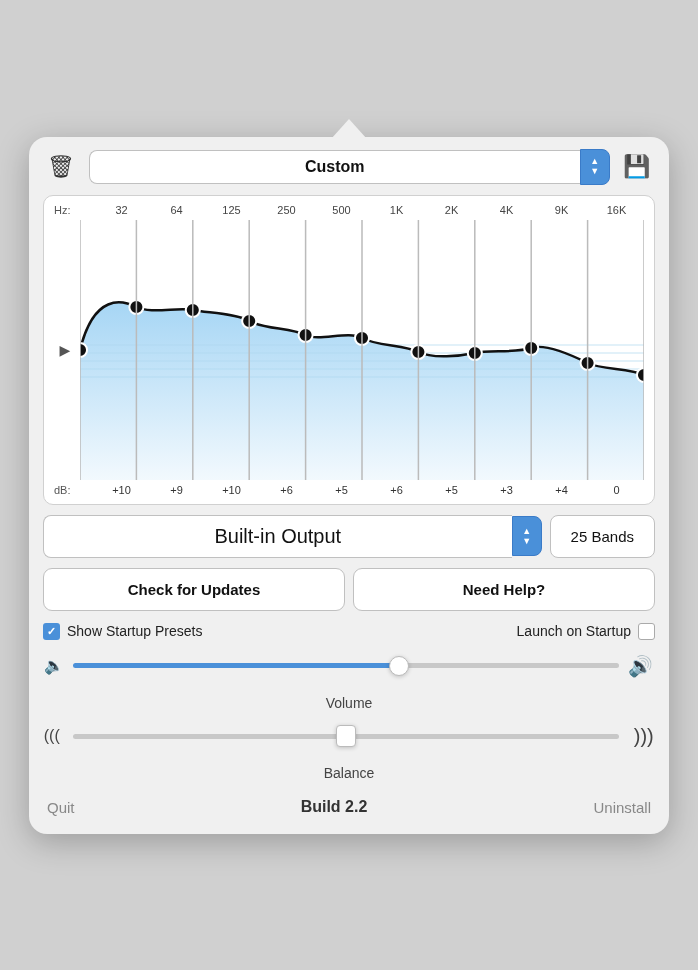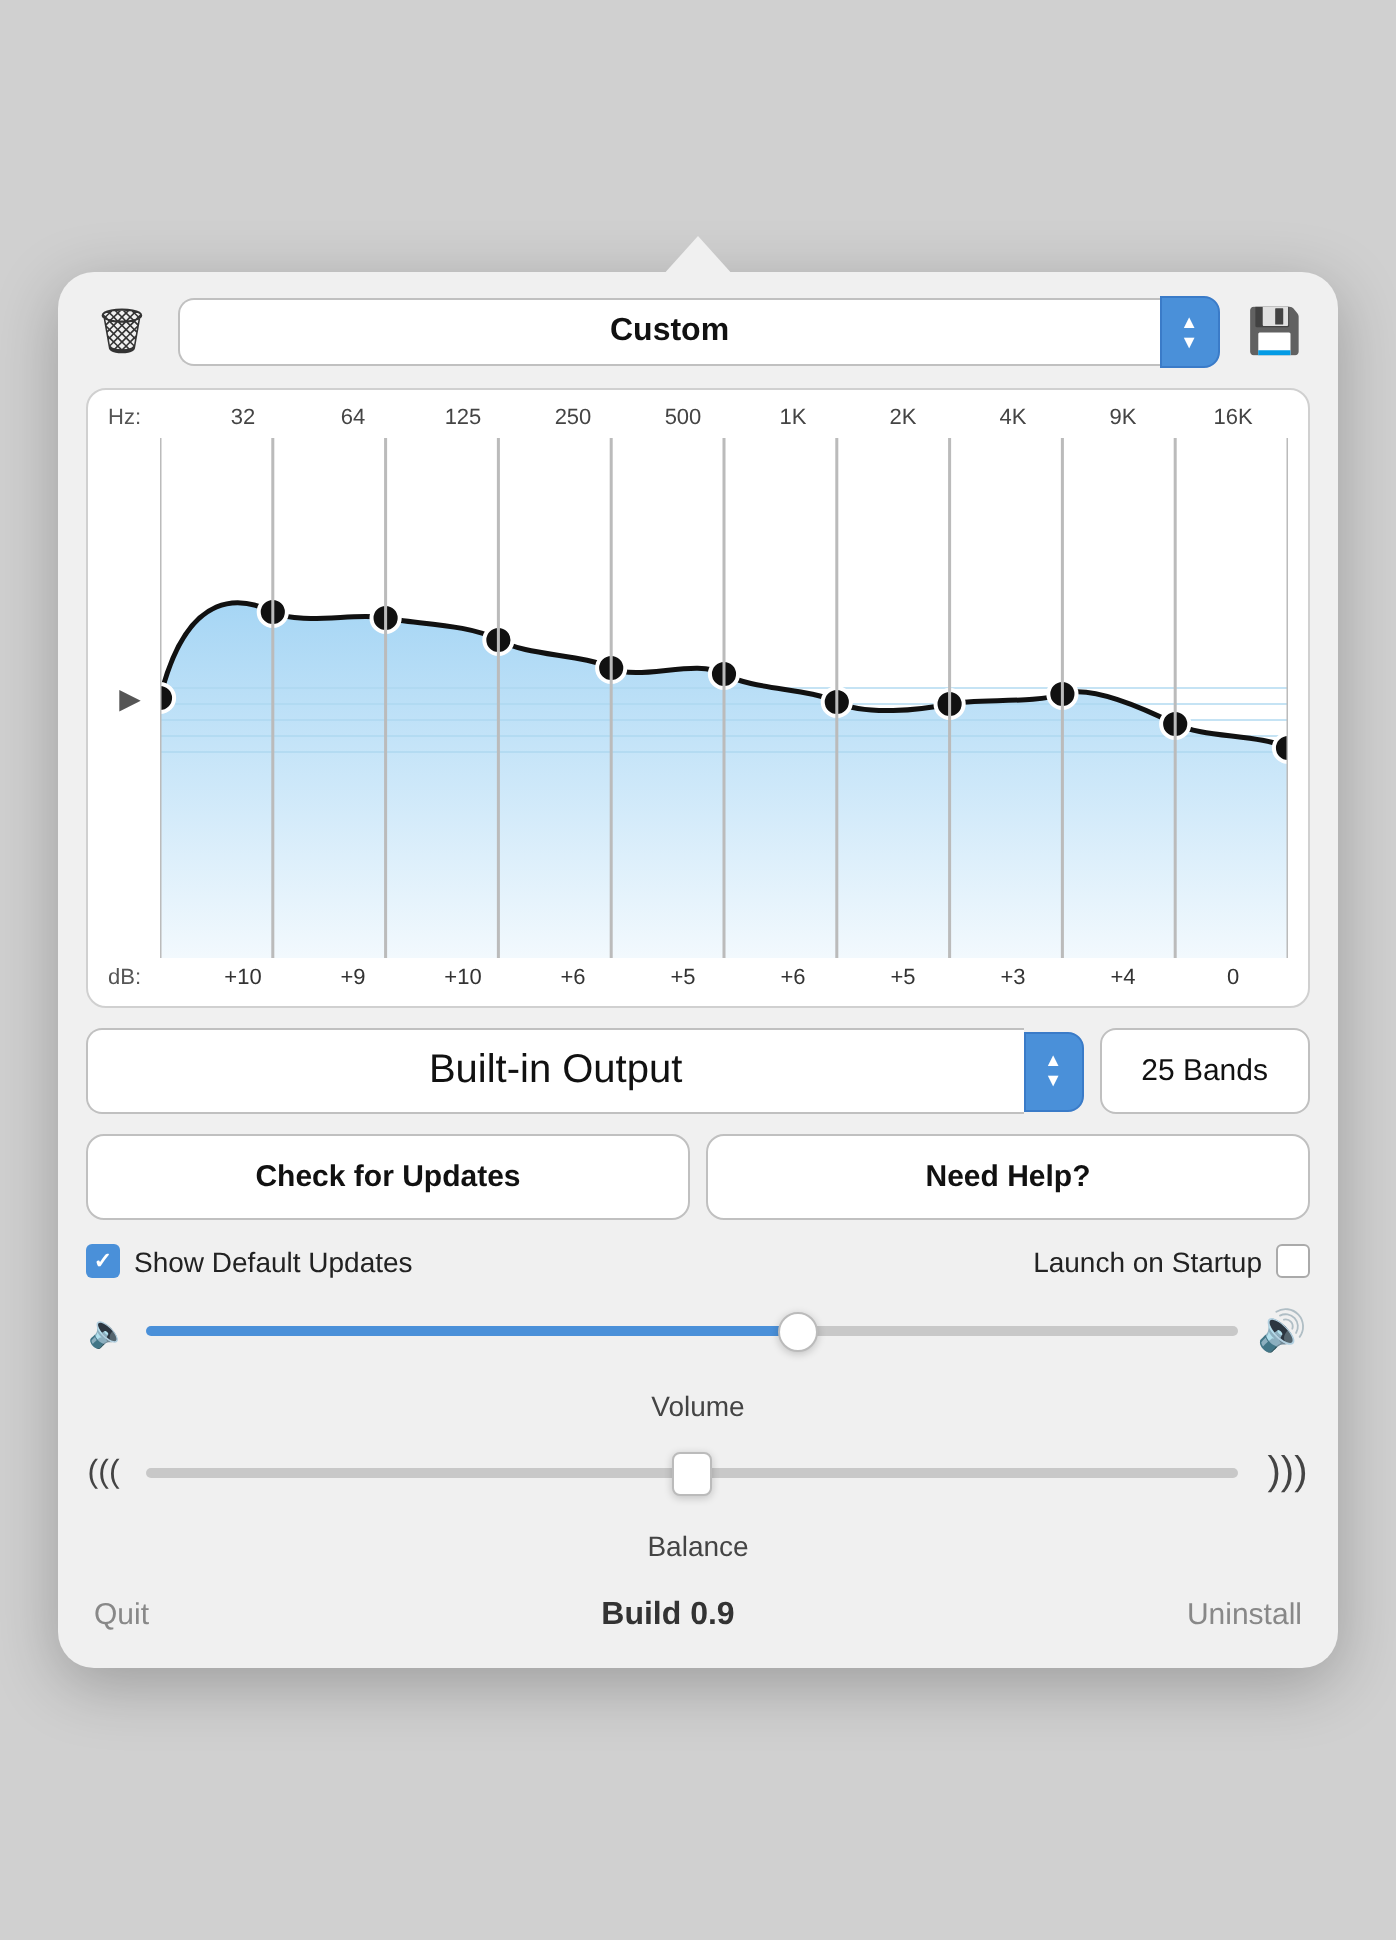--- a/index.html
+++ b/index.html
@@ -540,21 +540,21 @@
   </div>
 
   <div class="action-row">
     <button class="action-btn">Check for Updates</button>
     <button class="action-btn">Need Help?</button>
   </div>
 
   <div class="options-row">
     <div class="option-left">
       <div class="checkbox-blue"></div>
-      <span class="option-label">Show Default Updates</span>
+      <span class="option-label">Show Startup Presets</span>
     </div>
     <div class="option-right">
       <span class="option-label">Launch on Startup</span>
       <div class="checkbox-empty"></div>
     </div>
   </div>
 
   <div class="slider-section">
     <div class="slider-row">
       <span class="slider-icon-left">🔈</span>
@@ -568,17 +568,17 @@
     <div class="slider-row">
       <span class="slider-icon-left">(((&nbsp;</span>
       <input type="range" class="balance-slider" min="0" max="100" value="50" style="">
       <span class="slider-icon-right">&nbsp;)))</span>
     </div>
     <div class="slider-label">Balance</div>
   </div>
 
   <div class="footer">
     <button class="footer-btn">Quit</button>
-    <span class="footer-version">Build 0.9</span>
+    <span class="footer-version">Build 2.2</span>
     <button class="footer-btn">Uninstall</button>
   </div>
 
 </div>
 
 </body></html>

